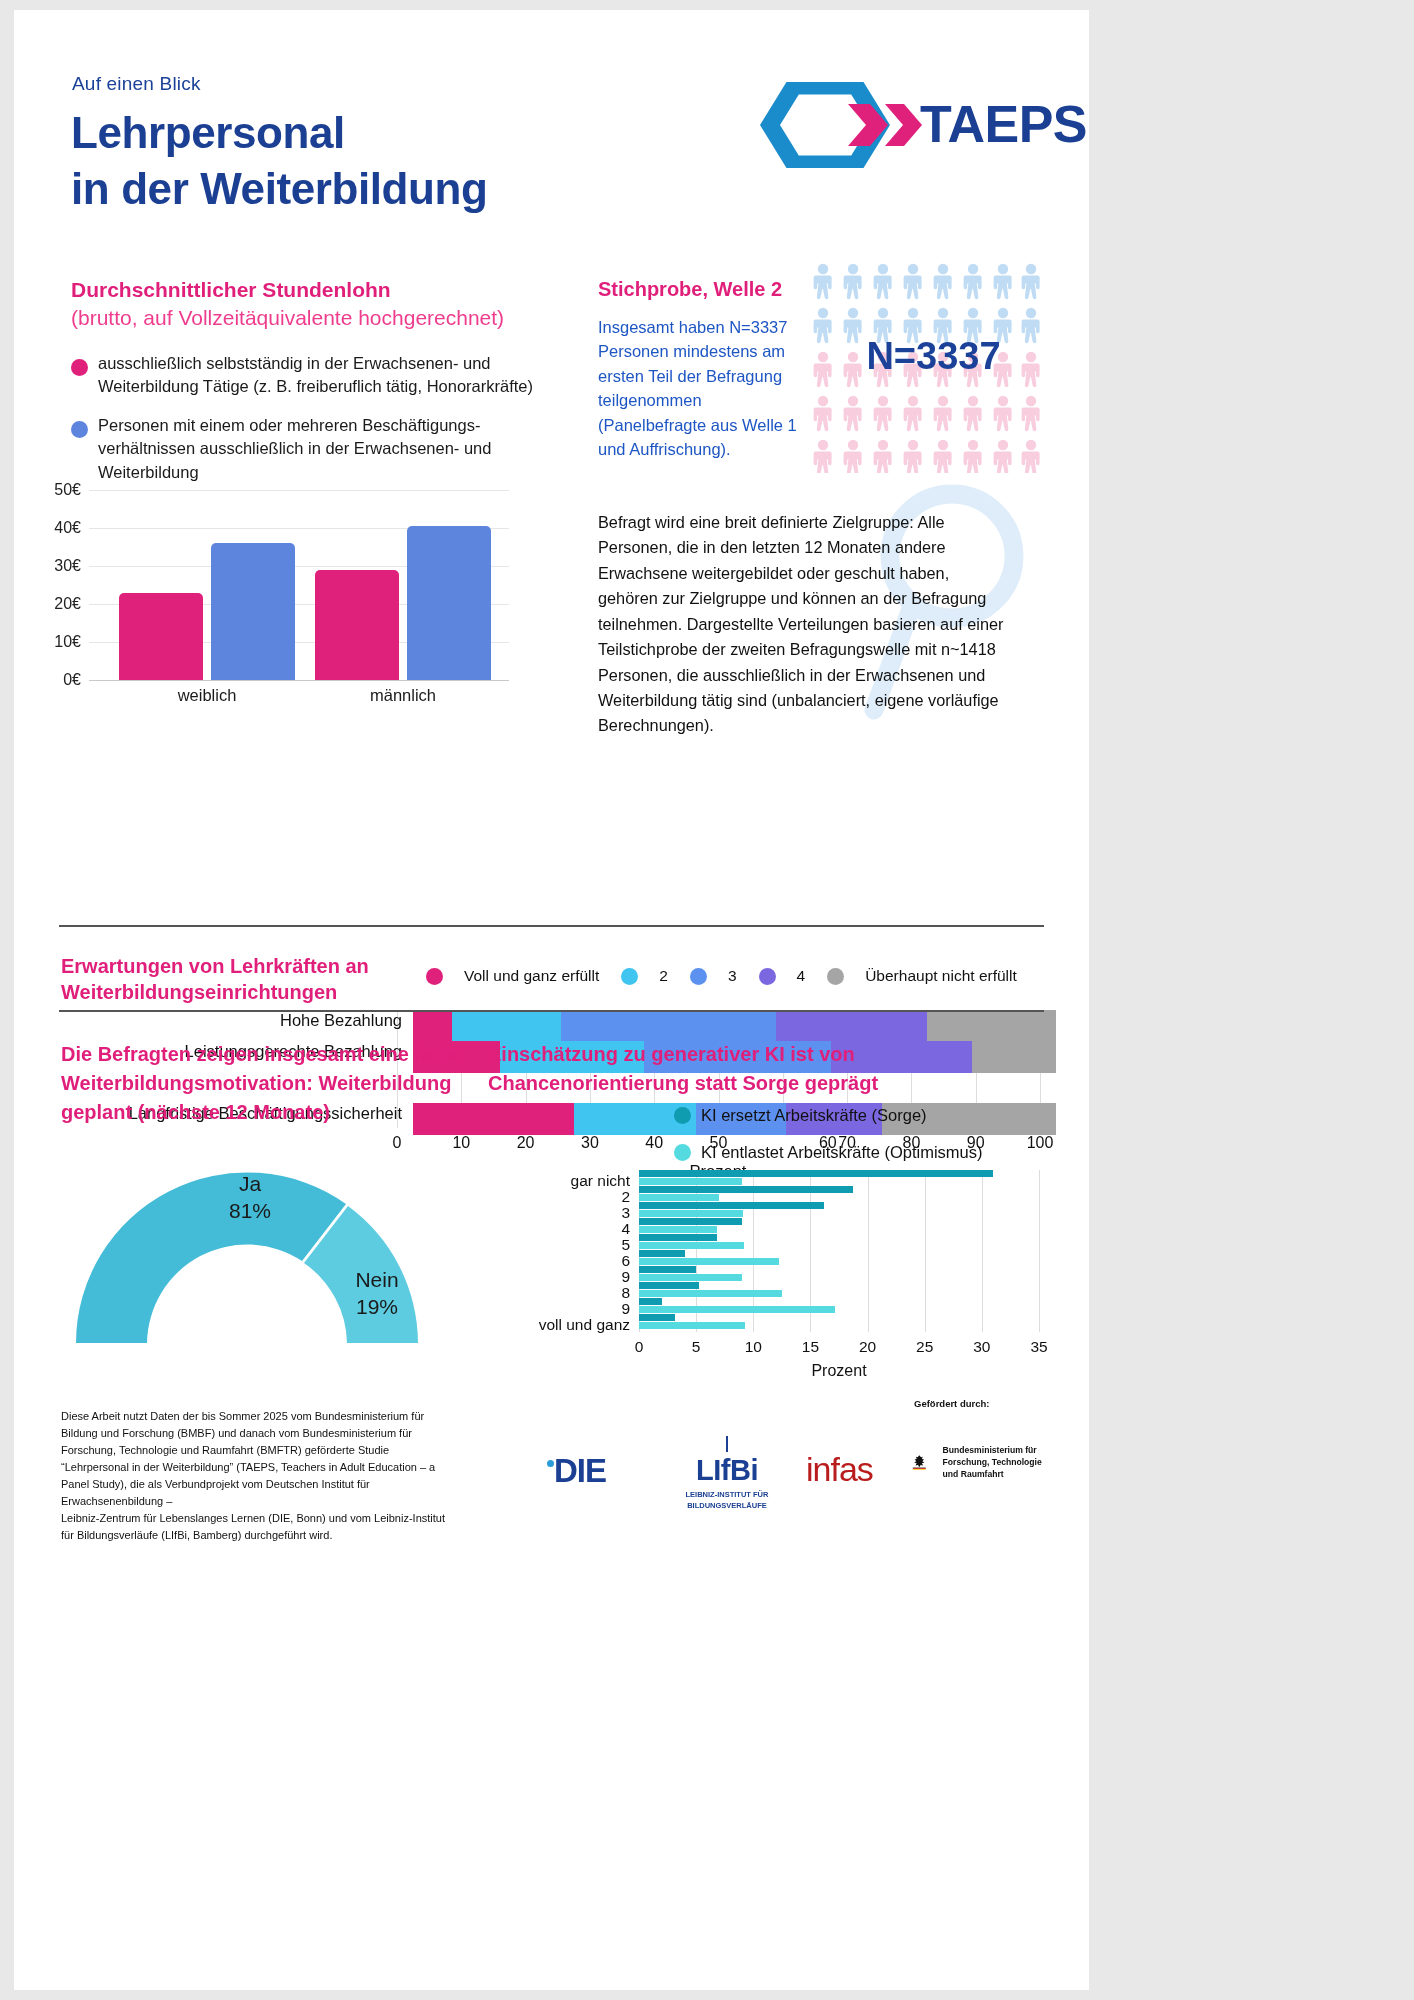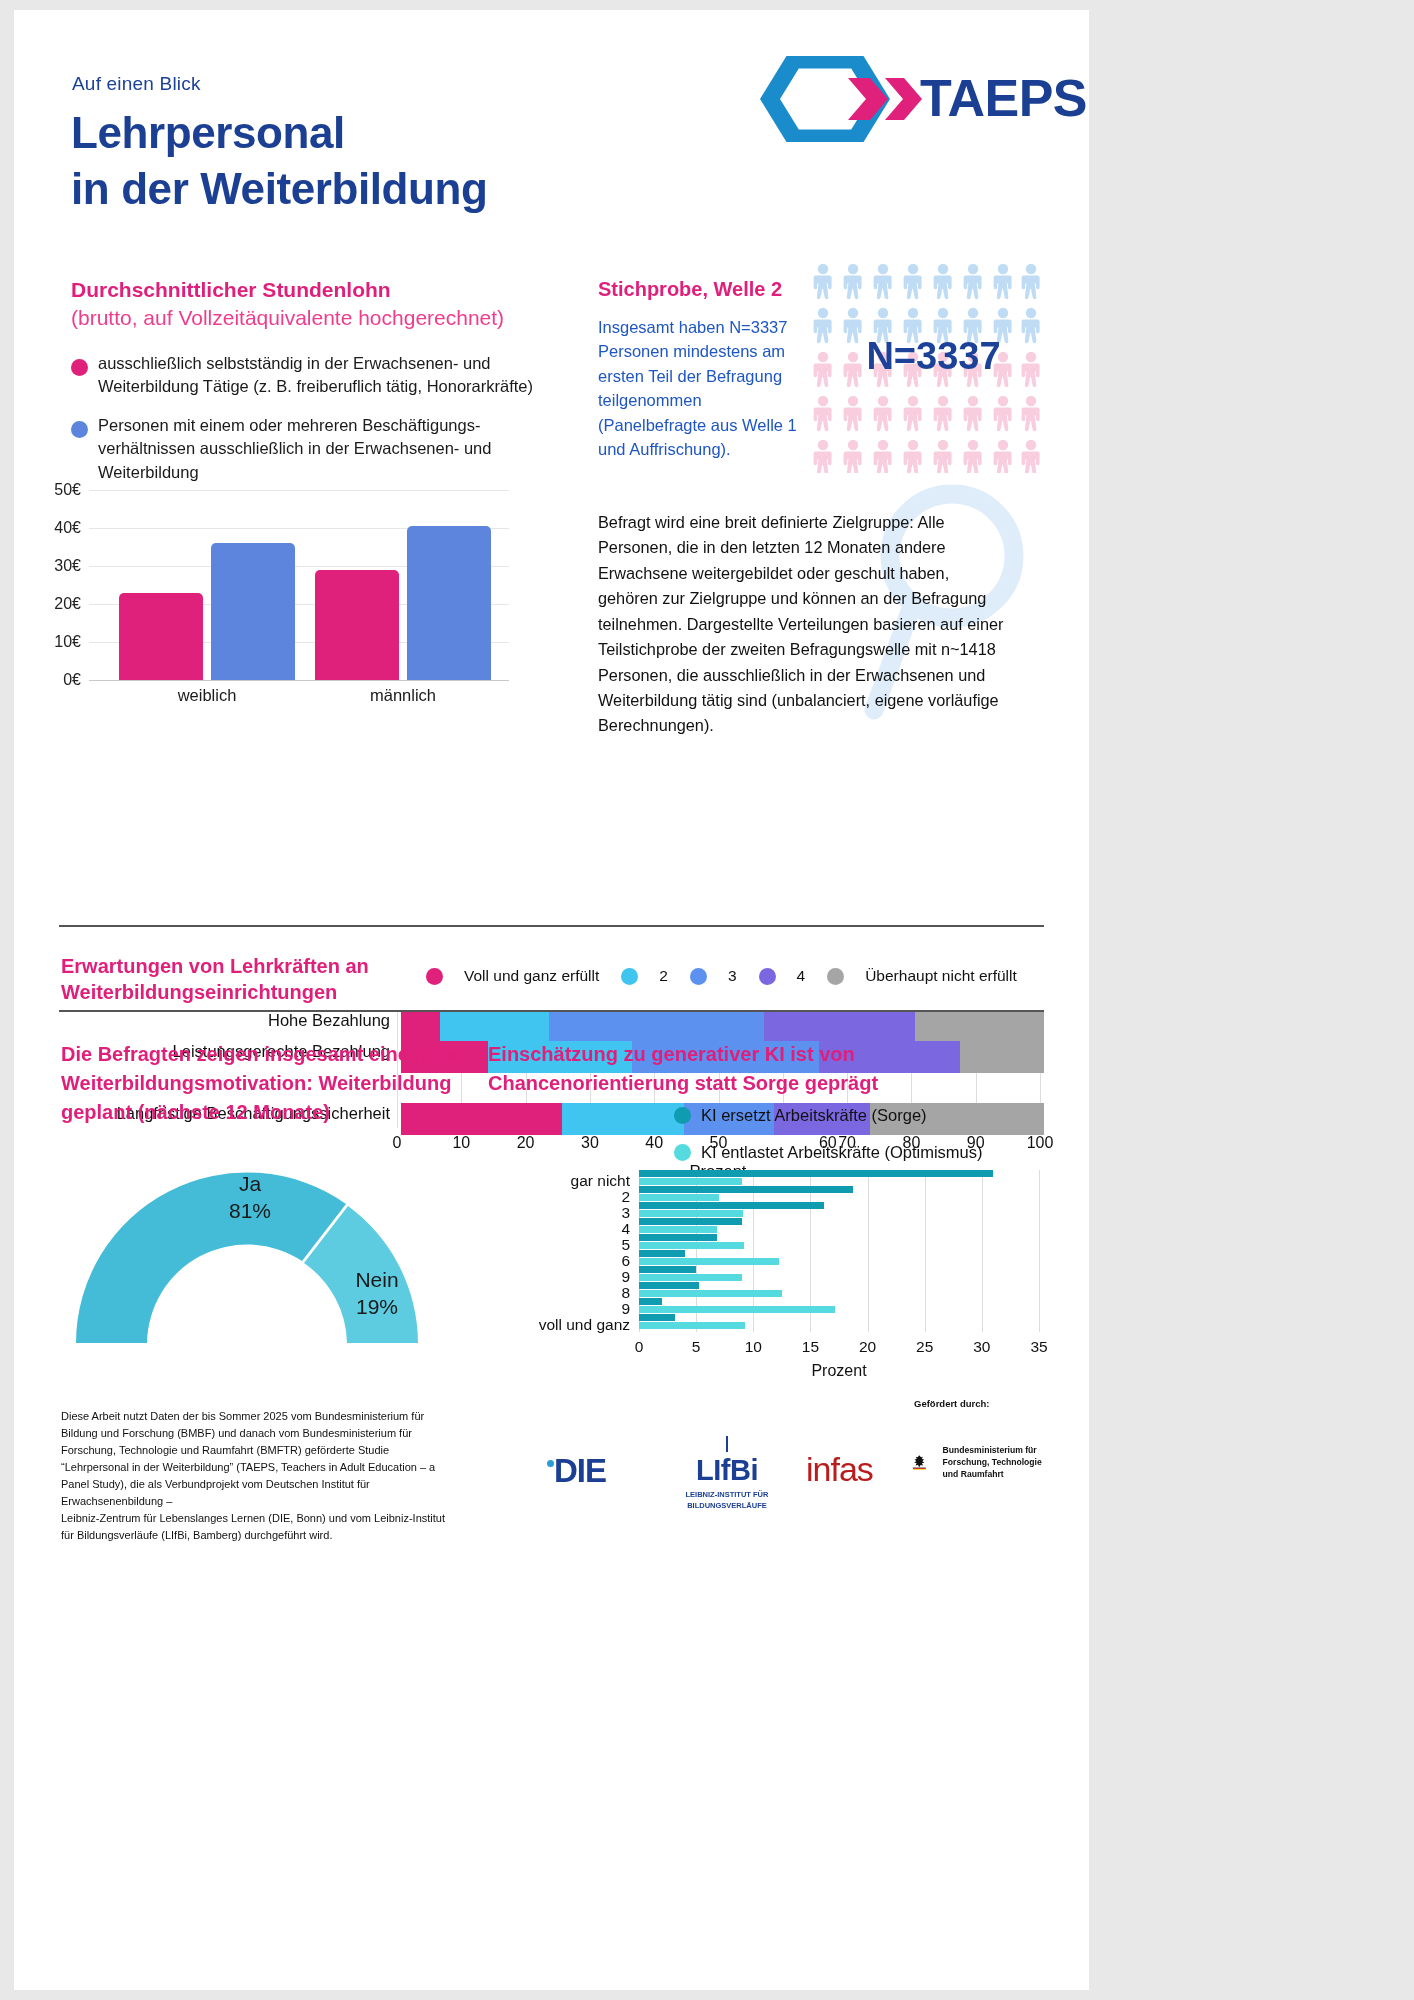--- a/index.html
+++ b/index.html
@@ -11,21 +11,21 @@
   .page {
     position:absolute; left:14px; top:10px;
     width:1075px; height:1980px;
     background:#ffffff;
     overflow:hidden;
   }
   
   .kicker { position:absolute; left:58px; top:63px; font-size:19px; color:#1b4298; letter-spacing:.2px;}
   .title  { position:absolute; left:57px; top:95px; font-size:44px; line-height:1.28;
             font-weight:bold; color:#1b3f93; letter-spacing:-.4px; }
-  .logo   { position:absolute; left:738px; top:46px; width:310px; height:86px; }
+  .logo   { position:absolute; left:738px; top:72px; width:310px; height:86px; }
   .logo svg { display:block; }
   .logo-text{ position:absolute; left:168px; top:12px; font-size:52px; font-weight:bold;
               color:#1b3f93; letter-spacing:-.5px;}
 
   
   .h-pink { color:#e01f7b; font-weight:bold; }
   .h-pink-light{ color:#ef3d8e; }
 
   
   .wage-h1 { position:absolute; left:57px; top:268px; font-size:21px; }
@@ -55,21 +55,21 @@
   
   .divider{ position:absolute; left:45px; width:985px; height:2px; background:#555;}
 
   
   .exp-h { position:absolute; left:47px; top:943px; width:330px; font-size:20px; line-height:1.32;}
   .exp-leg{ position:absolute; top:957px; left:412px; display:flex; align-items:center; gap:8px;
             font-size:15.5px; color:#111;}
   .exp-leg .li{ display:flex; align-items:center; gap:21px; margin-right:14px;}
   .exp-leg .sw{ width:17px; height:17px; border-radius:50%;}
   .exp-chart{ position:absolute; left:383px; top:1000px; width:643px; height:118px;}
-  .exp-row { position:absolute; left:4px; width:100%; height:32px;padding-left:45px;}
+  .exp-row { position:absolute; left:16px; width:100%; height:32px;padding-left:45px;}
   .exp-seg { position:absolute; top:0; height:100%;}
   .exp-lab { position:absolute; right:100%; margin-right:11px; font-size:16.5px; color:#111;
              white-space:nowrap; transform:translateY(1px);}
   .exp-vgrid{ position:absolute; top:0; bottom:0; width:1px; background:#dddddd;}
   .exp-tick{ position:absolute; top:124px; font-size:16px; color:#111; transform:translateX(-50%);}
   .exp-axt { position:absolute; top:152px; left:321px; font-size:16.5px; color:#111; transform:translateX(-50%);}
 
   
   .mot-h { position:absolute; left:47px; top:1030px; width:425px; font-size:20px; line-height:1.46;}
   .donut { position:absolute; left:42px; top:1148px; width:382px; height:200px;}

